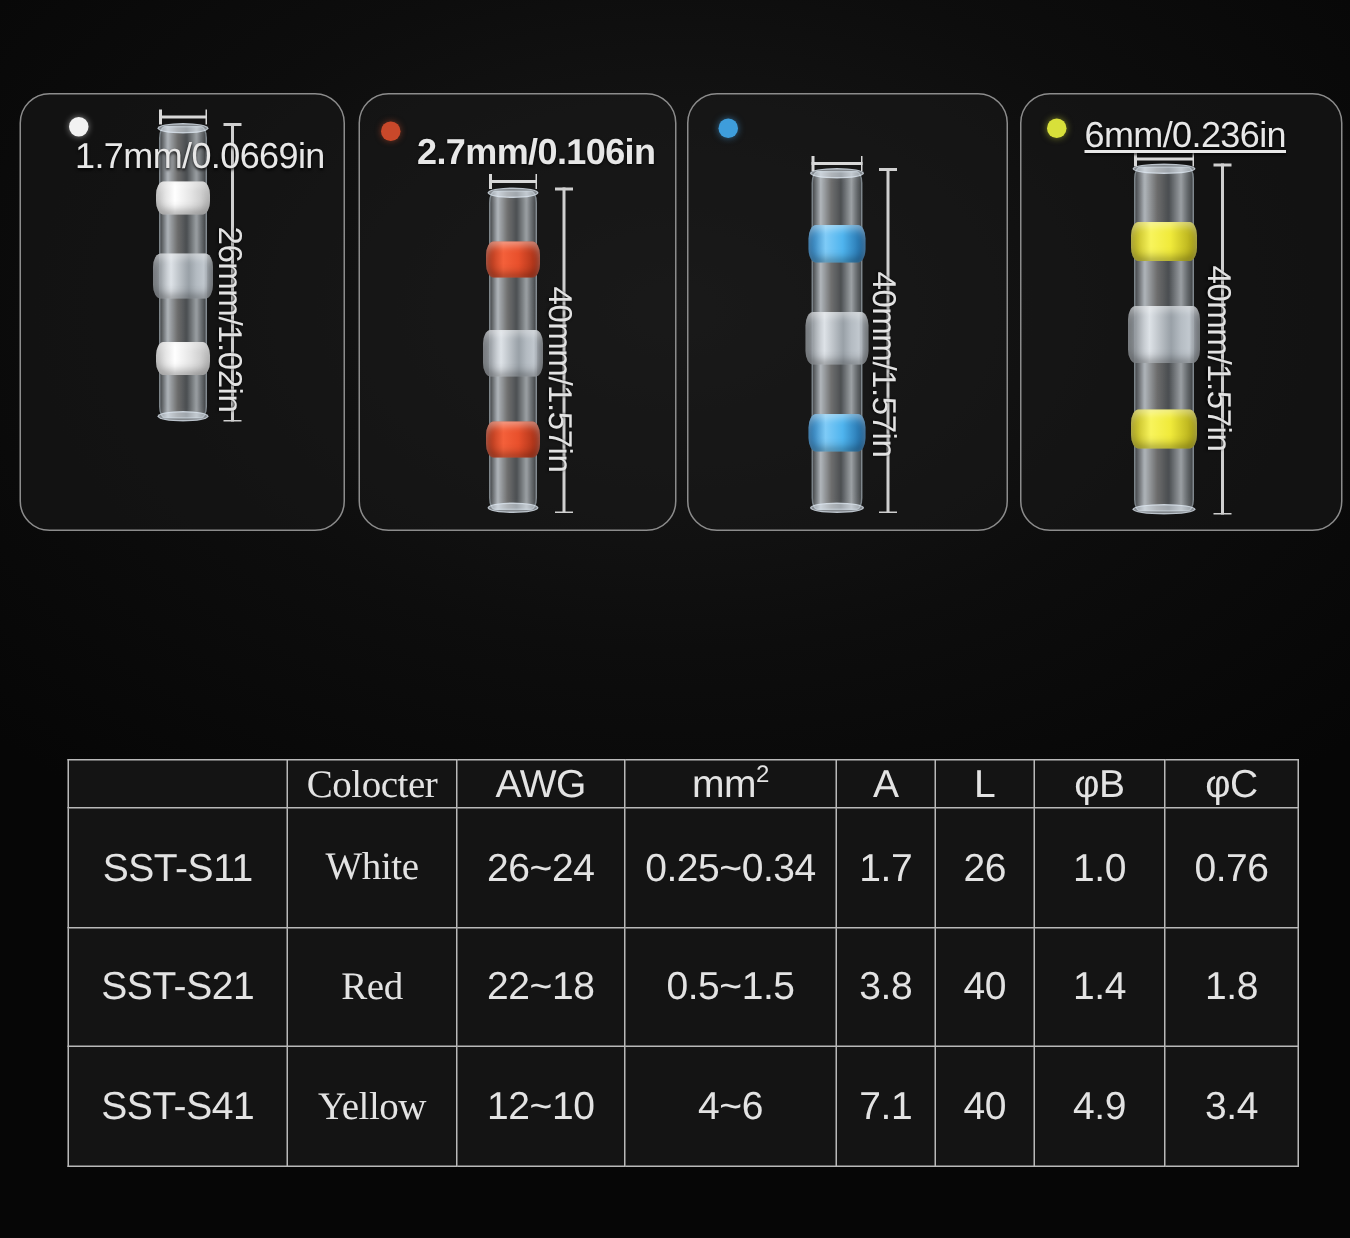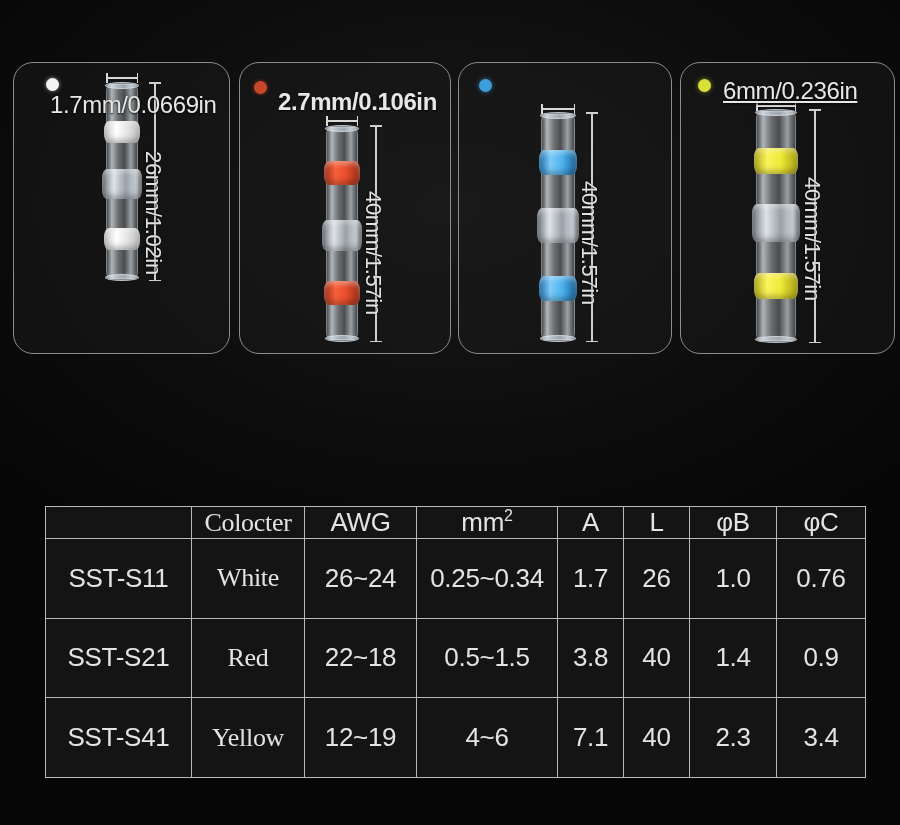--- a/index.html
+++ b/index.html
@@ -314,29 +314,29 @@
           <td>0.76</td>
         </tr>
         <tr>
           <td>SST-S21</td>
           <td class="serif-bold">Red</td>
           <td>22~18</td>
           <td>0.5~1.5</td>
           <td>3.8</td>
           <td>40</td>
           <td>1.4</td>
-          <td>0.9</td>
+          <td>1.8</td>
         </tr>
         <tr>
           <td>SST-S41</td>
           <td class="serif-bold">Yellow</td>
-          <td>12~19</td>
+          <td>12~10</td>
           <td>4~6</td>
           <td>7.1</td>
           <td>40</td>
-          <td>2.3</td>
+          <td>4.9</td>
           <td>3.4</td>
         </tr>
       </tbody>
     </table>
   </div>
 
 </div>
 
 </body></html>

